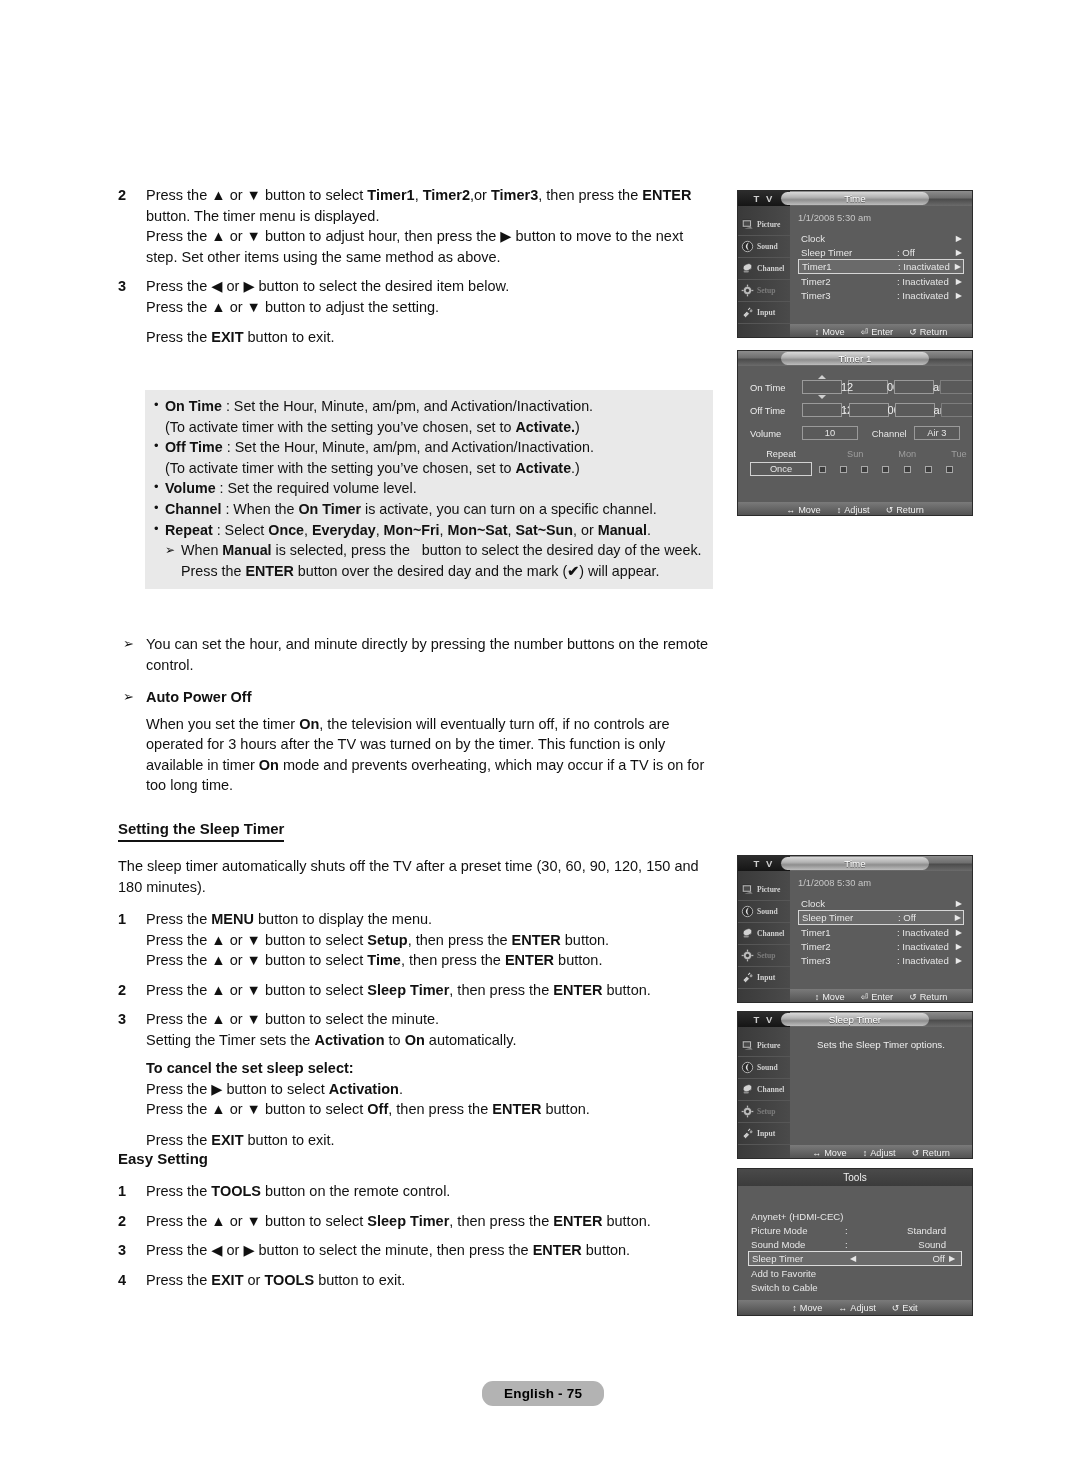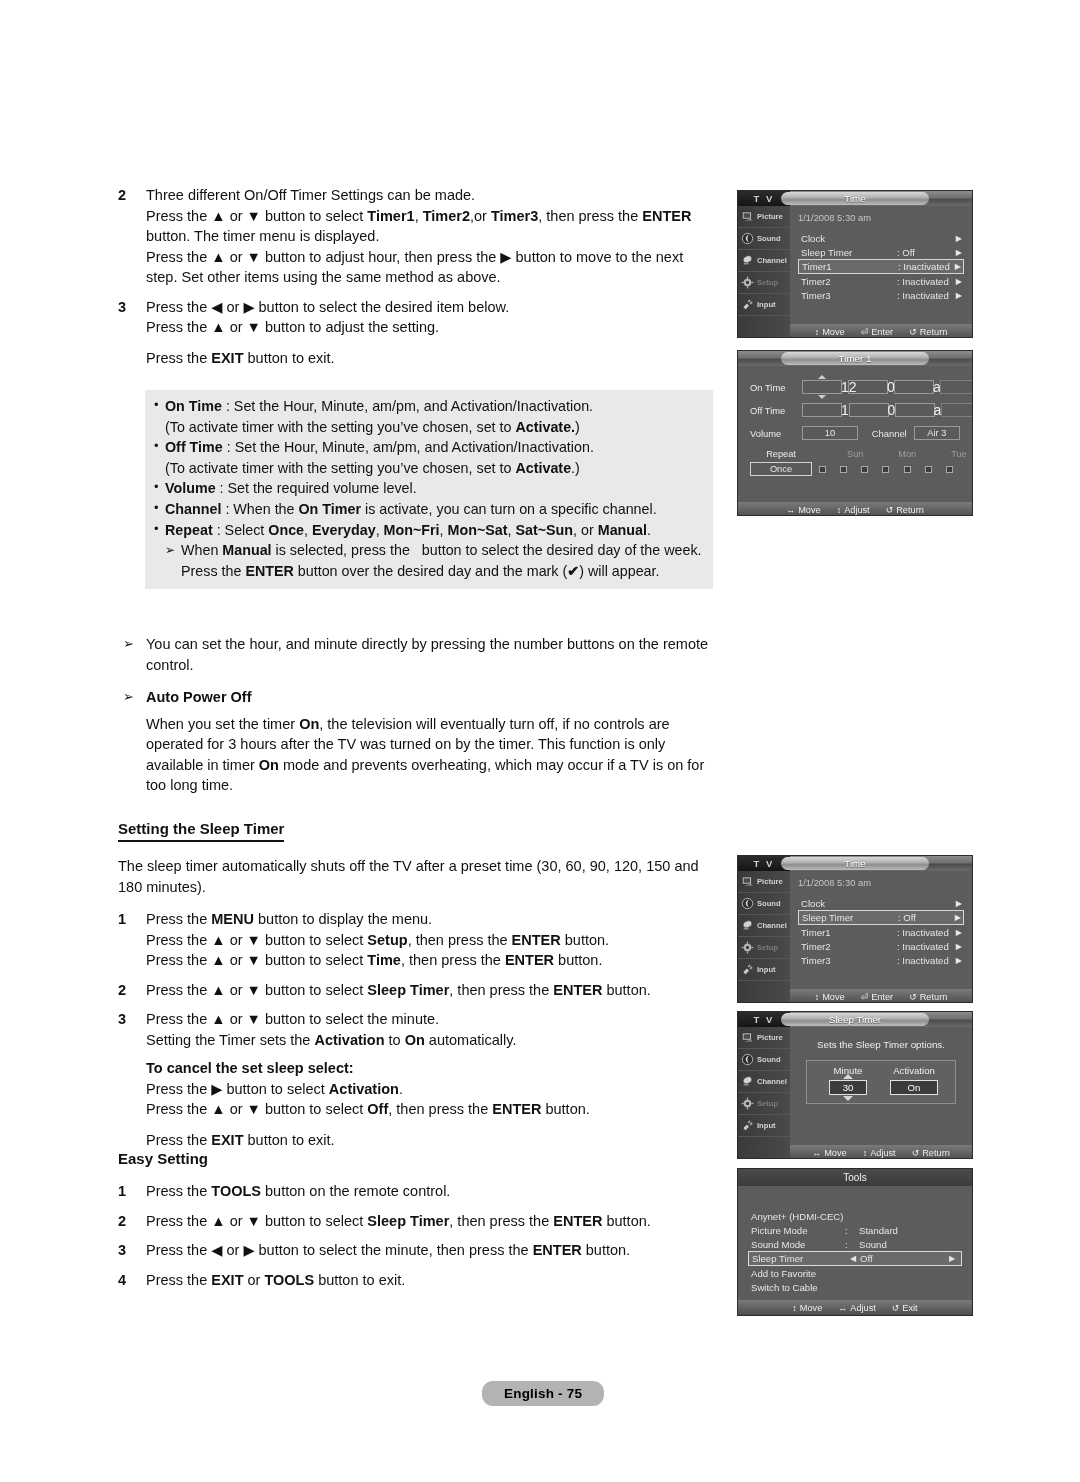--- a/index.html
+++ b/index.html
@@ -94,21 +94,22 @@
     border-radius:7px;
     background:linear-gradient(to bottom,#d9d9d9 0%,#b4b4b4 40%,#8e8e8e 60%,#bdbdbd 100%);
     color:#ffffff; font-size:9.8px; text-align:center; line-height:13px;
     text-shadow:0 1px 0 rgba(0,0,0,.45);
   }
   .osd.notv .titlepill { left:50%; }
   .osd .bodyrow { display:flex; }
   .osd .sidebar {
     width:52px; flex:0 0 52px;
     background:linear-gradient(to right,#3a3a3a,#4a4a4a);
-    padding-top:0;
+    padding-top:8px;
+    font-family:Liberation Serif, serif;
   }
   .osd .side-item {
     height:22px; display:flex; align-items:center; gap:3px;
     padding-left:3px;
     border-bottom:1px solid #565656;
     color:#d2d2d2; font-size:7.6px; font-weight:bold;
   }
   .osd .side-item.dim { color:#7c7c7c; }
   .osd .side-ico { width:13px; height:13px; flex:0 0 13px; display:block; }
   .osd .content { flex:1; position:relative; padding:6px 8px 0 8px; }
@@ -135,21 +136,21 @@
   }
   .osd .bottombar .bi { display:flex; align-items:center; gap:3px; }
   .osd .bottombar .gl { font-size:9px; }
 
   
   .t1 .trow { display:flex; align-items:center; margin-bottom:9px; }
   .t1 .tlabel { width:52px; flex:0 0 52px; font-size:9.4px; color:#ededed; }
   .t1 .fld {
     border:1px solid #9a9a9a; background:#5a5a5a;
     height:14px; min-width:32px; text-align:center; line-height:12px;
-    font-size:14px; margin-right:6px; color:#f0f0f0;padding-left:38px;
+    font-size:11px; margin-right:6px; color:#f0f0f0;padding-left:38px;
   }
   .t1 .fld.ghost { color:#8c8c8c; border-color:#7d7d7d; min-width:52px; margin-left:auto; margin-right:0;}
   .t1 .spin { position:relative; }
   .t1 .spin:before, .t1 .spin:after {
     content:""; position:absolute; left:50%; transform:translateX(-50%);
     border-left:4px solid transparent; border-right:4px solid transparent;
   }
   .t1 .spin:before { top:-6px; border-bottom:4px solid #cfcfcf; }
   .t1 .spin:after  { bottom:-6px; border-top:4px solid #cfcfcf; }
   .t1 .volrow { display:flex; align-items:center; margin-bottom:9px; }
@@ -206,36 +207,35 @@
     background:linear-gradient(to bottom,#4a4a4a,#3b3b3b);
     font-size:10px; color:#f2f2f2;
   }
   .tools .toolsbody { padding:23px 10px 0 10px; }
   .tools .trow2 {
     height:14px; display:flex; align-items:center; font-size:9.6px;
     padding:0 2px 0 3px;
   }
   .tools .trow2 .lbl { width:94px; flex:0 0 94px; }
   .tools .trow2 .c { width:14px; flex:0 0 14px; }
-  .tools .trow2 .v { flex:1; text-align:left; }
+  .tools .trow2 .v { flex:1; text-align:right; }
   .tools .trow2 .la { width:14px; flex:0 0 14px; text-align:center; font-size:8px; }
   .tools .trow2 .ra { width:14px; flex:0 0 14px; text-align:center; font-size:8px; }
   .tools .trow2.sel { border:1px solid #dcdcdc; background:#6a6a6a; height:15px; }
 </style>
 </head>
 <body>
 
 <div class="page">
 
   <div class="textcol">
 
     <div class="step">
       <div class="num">2</div>
       <div class="body">
-        <span class="ln">Three different On/Off Timer Settings can be made.</span>
         <span class="ln">Press the ▲ or ▼ button to select <b>Timer1</b>, <b>Timer2</b>,or <b>Timer3</b>, then press the <b>ENTER</b> button. The timer menu is displayed.</span>
         <span class="ln">Press the ▲ or ▼ button to adjust hour, then press the ▶ button to move to the next step. Set other items using the same method as above.</span>
       </div>
     </div>
 
     <div class="gap-s"></div>
 
     <div class="step">
       <div class="num">3</div>
       <div class="body">
@@ -666,34 +666,20 @@
             <span class="side-ico"><svg viewBox="0 0 20 20">
                 <path d="M3 14 L9 8 L13 12 L7 18 Z" fill="#c9c9c9" stroke="#303030" stroke-width="1"></path>
                 <path d="M11 6 L14 3 M14 9 L17 6" stroke="#d6d6d6" stroke-width="1.6" fill="none"></path>
                 <circle cx="15.5" cy="7.5" r="2" fill="#9c9c9c"></circle>
               </svg></span>
             <span>Input</span>
           </div>
         </div>
       <div class="content">
         <div class="desc">Sets the Sleep Timer options.</div>
-        <div class="sleepbox">
-          <div class="hdr">
-            <span>Minute</span>
-            <span>Activation</span>
-          </div>
-          <div class="vals">
-            <div class="cell">
-                <div class="minfld">30</div>
-              </div>
-            <div class="cell">
-                <div class="onfld">On</div>
-              </div>
-          </div>
-        </div>
         <div class="bottombar">
             <span class="bi">
               <span class="gl">↔</span>
               <span>Move</span>
             </span>
             <span class="bi">
               <span class="gl">↕</span>
               <span>Adjust</span>
             </span>
             <span class="bi">

